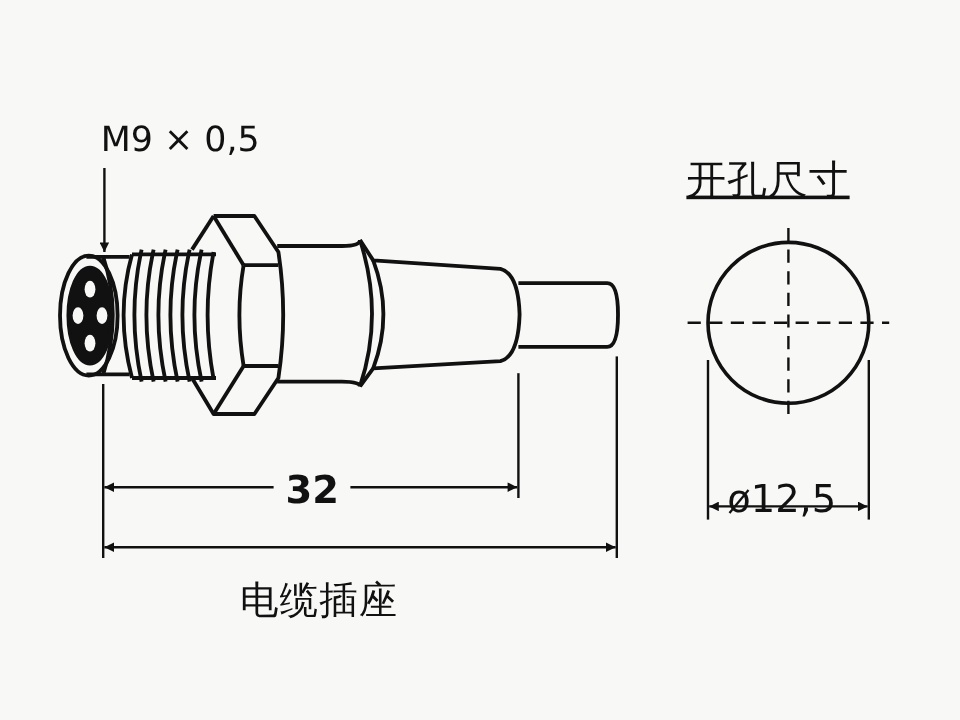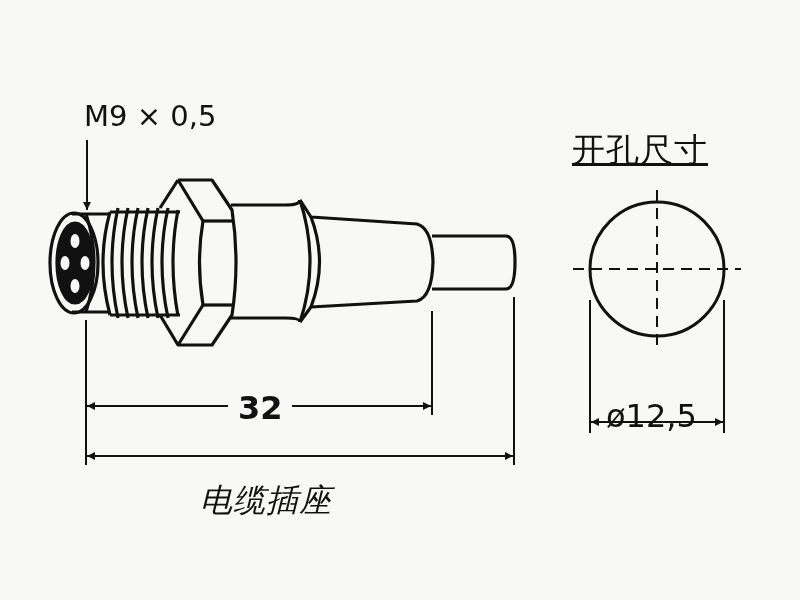--- a/index.html
+++ b/index.html
@@ -3,21 +3,21 @@
   <meta charset="utf-8">
   <style>
     html, body { margin: 0; padding: 0; }
     body { width: 800px; height: 600px; background: #f8f8f6; overflow: hidden; position: relative; font-family: "DejaVu Sans", "Liberation Sans", sans-serif; }
     svg { position: absolute; left: 0; top: 0; }
     .lbl { position: absolute; color: #111; white-space: nowrap; line-height: 1; }
     #thread-label { left: 84px; top: 102px; font-size: 29px; }
     #hole-title { left: 572px; top: 133px; font-size: 33px; letter-spacing: 1px; text-decoration: underline; }
     #dim-32 { left: 238px; top: 392px; font-size: 32px; font-weight: bold; }
     #dim-125 { left: 606px; top: 374px; font-size: 32px; margin-top: 26px; }
-    #caption { left: 200px; top: 484px; font-size: 32px; letter-spacing: 1px; font-style: italic; }
+    #caption { left: 200px; top: 484px; font-size: 32px; letter-spacing: 1px; }
   </style>
 </head>
 <body>
 
 <svg width="800" height="600" viewBox="0 0 800 600">
   <defs>
     <marker id="arr" viewBox="0 0 10 10" refX="10" refY="5" markerWidth="12" markerHeight="8" orient="auto-start-reverse" markerUnits="userSpaceOnUse">
       <path d="M0,0 L10,5 L0,10 z" fill="#111"></path>
     </marker>
   </defs>

